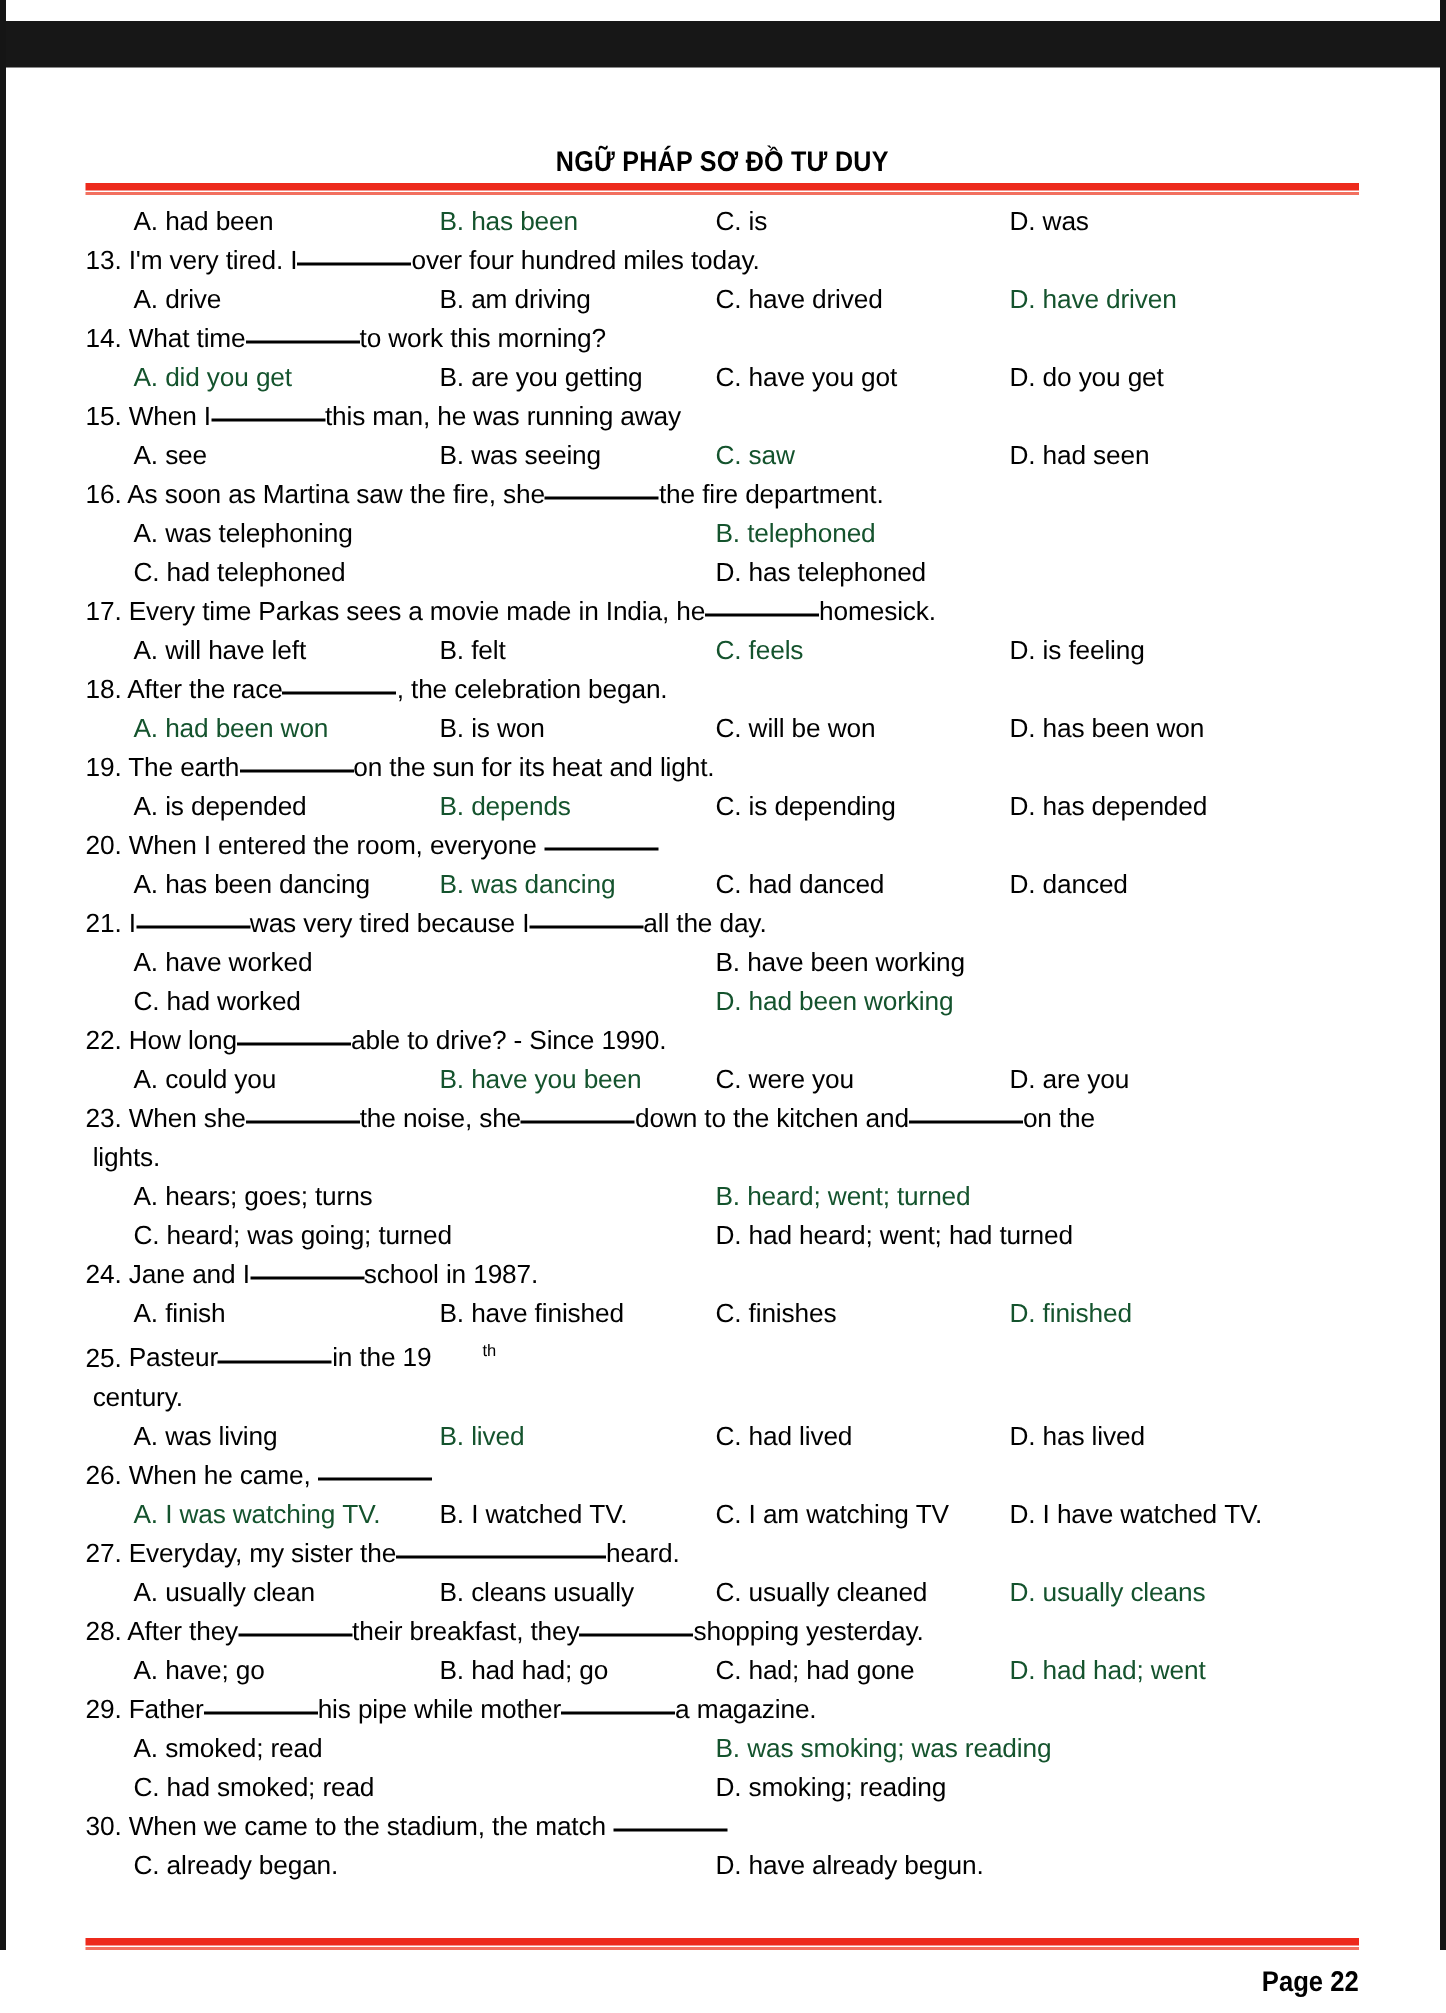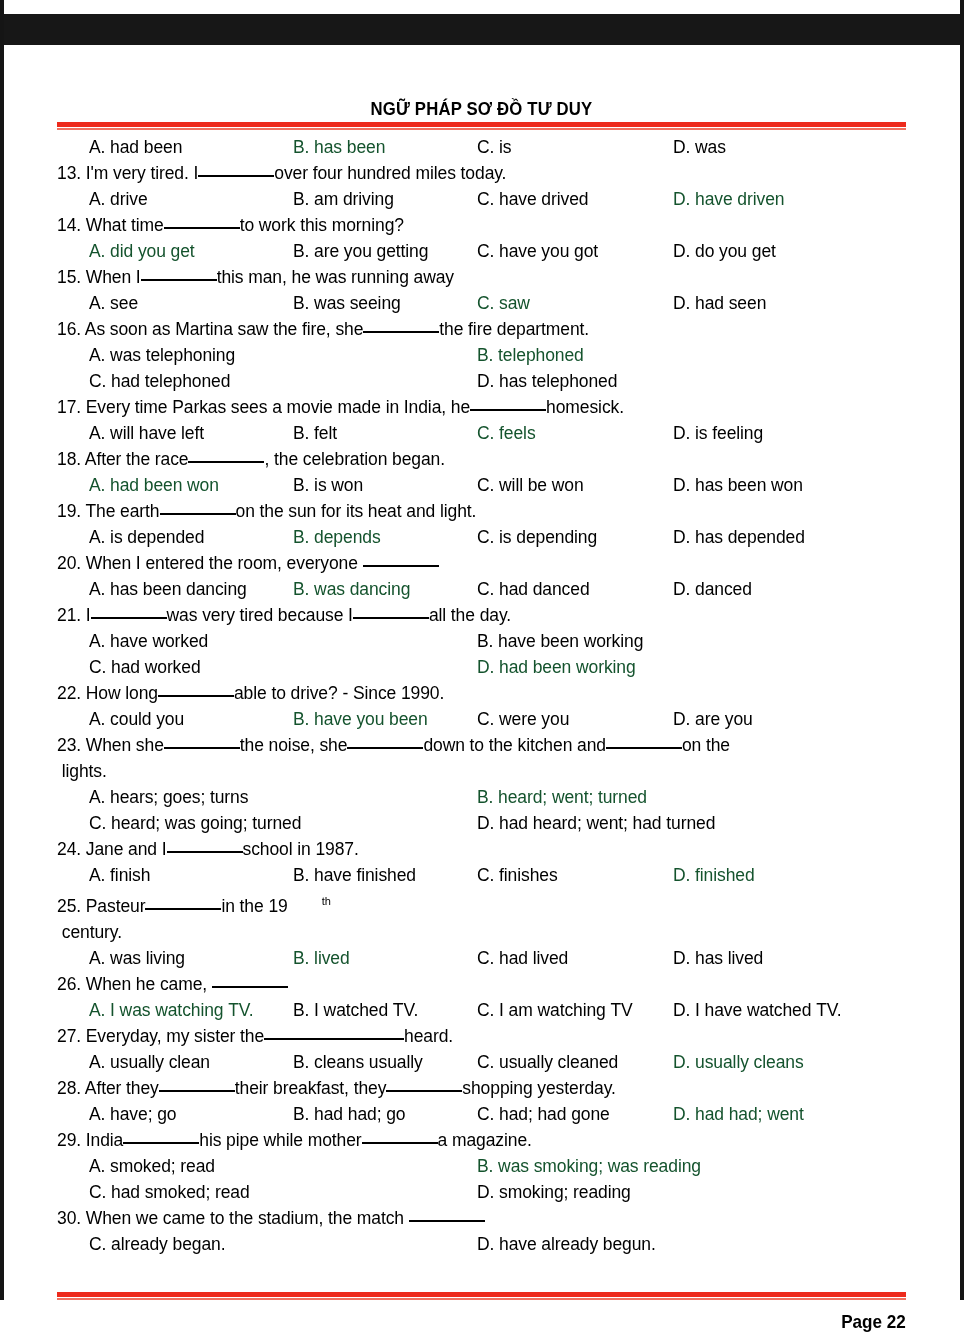--- a/index.html
+++ b/index.html
@@ -176,21 +176,21 @@
         <div class="row opts">&nbsp;<span class="opt colA">A.&nbsp;finish</span><span class="opt colB">B.&nbsp;have&nbsp;finished</span><span class="opt colC">C.&nbsp;finishes</span><span class="opt colD red">D.&nbsp;finished</span></div>
         <div class="row stem"><span class="num">25.</span> <span>Pasteur</span><span class="blank"></span><span>in&nbsp;the&nbsp;19</span><sup>th</sup></div>
         <div class="row stem">&nbsp;century.</div>
         <div class="row opts">&nbsp;<span class="opt colA">A.&nbsp;was&nbsp;living</span><span class="opt colB red">B.&nbsp;lived</span><span class="opt colC">C.&nbsp;had&nbsp;lived</span><span class="opt colD">D.&nbsp;has&nbsp;lived</span></div>
         <div class="row stem"><span class="num">26.</span> <span>When&nbsp;he&nbsp;came,&nbsp;</span><span class="blank"></span><span></span></div>
         <div class="row opts">&nbsp;<span class="opt colA red">A.&nbsp;I&nbsp;was&nbsp;watching&nbsp;TV.</span><span class="opt colB">B.&nbsp;I&nbsp;watched&nbsp;TV.</span><span class="opt colC">C.&nbsp;I&nbsp;am&nbsp;watching&nbsp;TV</span><span class="opt colD">D.&nbsp;I&nbsp;have&nbsp;watched&nbsp;TV.</span></div>
         <div class="row stem"><span class="num">27.</span> <span>Everyday,&nbsp;my&nbsp;sister&nbsp;the</span><span class="blank long"></span><span>heard.</span></div>
         <div class="row opts">&nbsp;<span class="opt colA">A.&nbsp;usually&nbsp;clean</span><span class="opt colB">B.&nbsp;cleans&nbsp;usually</span><span class="opt colC">C.&nbsp;usually&nbsp;cleaned</span><span class="opt colD red">D.&nbsp;usually&nbsp;cleans</span></div>
         <div class="row stem"><span class="num">28.</span> <span>After&nbsp;they</span><span class="blank"></span><span>their&nbsp;breakfast,&nbsp;they</span><span class="blank"></span><span>shopping&nbsp;yesterday.</span></div>
         <div class="row opts">&nbsp;<span class="opt colA">A.&nbsp;have;&nbsp;go</span><span class="opt colB">B.&nbsp;had&nbsp;had;&nbsp;go</span><span class="opt colC">C.&nbsp;had;&nbsp;had&nbsp;gone</span><span class="opt colD red">D.&nbsp;had&nbsp;had;&nbsp;went</span></div>
-        <div class="row stem"><span class="num">29.</span> <span>India</span><span class="blank"></span><span>his&nbsp;pipe&nbsp;while&nbsp;mother</span><span class="blank"></span><span>a&nbsp;magazine.</span></div>
+        <div class="row stem"><span class="num">29.</span> <span>Father</span><span class="blank"></span><span>his&nbsp;pipe&nbsp;while&nbsp;mother</span><span class="blank"></span><span>a&nbsp;magazine.</span></div>
         <div class="row opts">&nbsp;<span class="opt wA">A.&nbsp;smoked;&nbsp;read</span><span class="opt wB red">B.&nbsp;was&nbsp;smoking;&nbsp;was&nbsp;reading</span></div>
         <div class="row opts">&nbsp;<span class="opt wA">C.&nbsp;had&nbsp;smoked;&nbsp;read</span><span class="opt wB">D.&nbsp;smoking;&nbsp;reading</span></div>
         <div class="row stem"><span class="num">30.</span> <span>When&nbsp;we&nbsp;came&nbsp;to&nbsp;the&nbsp;stadium,&nbsp;the&nbsp;match&nbsp;</span><span class="blank"></span><span></span></div>
         <div class="row opts">&nbsp;<span class="opt wA">C.&nbsp;already&nbsp;began.</span><span class="opt wB">D.&nbsp;have&nbsp;already&nbsp;begun.</span></div>
       </div>
   </div>
 
 
   <div class="footer-rule">
     <div class="rule-thick"></div>

